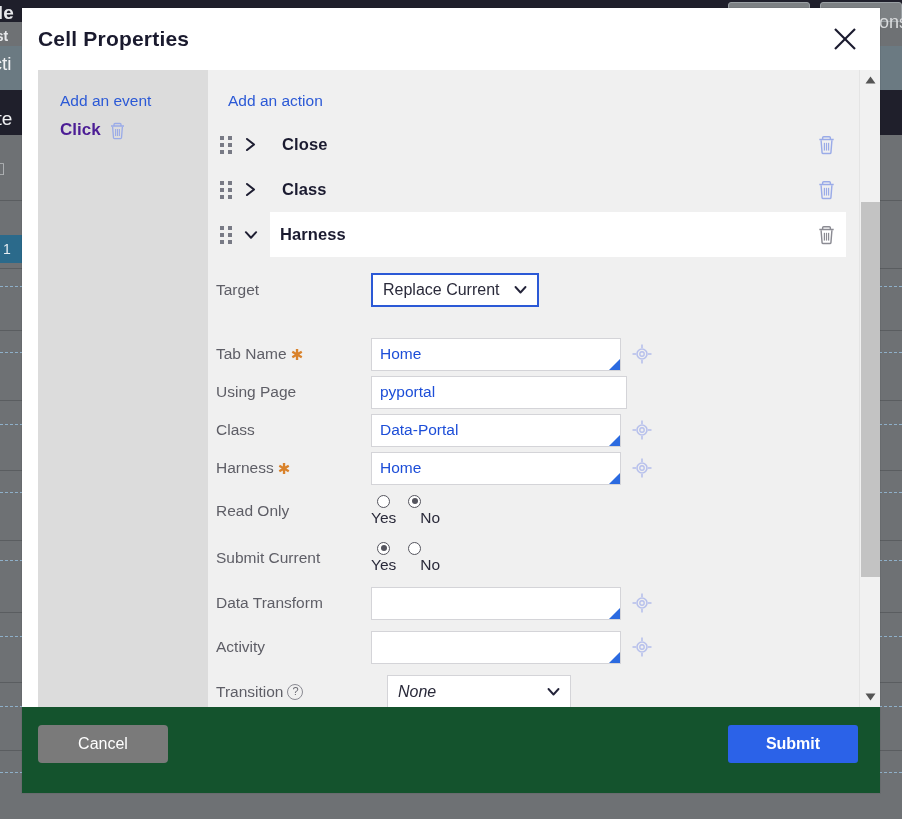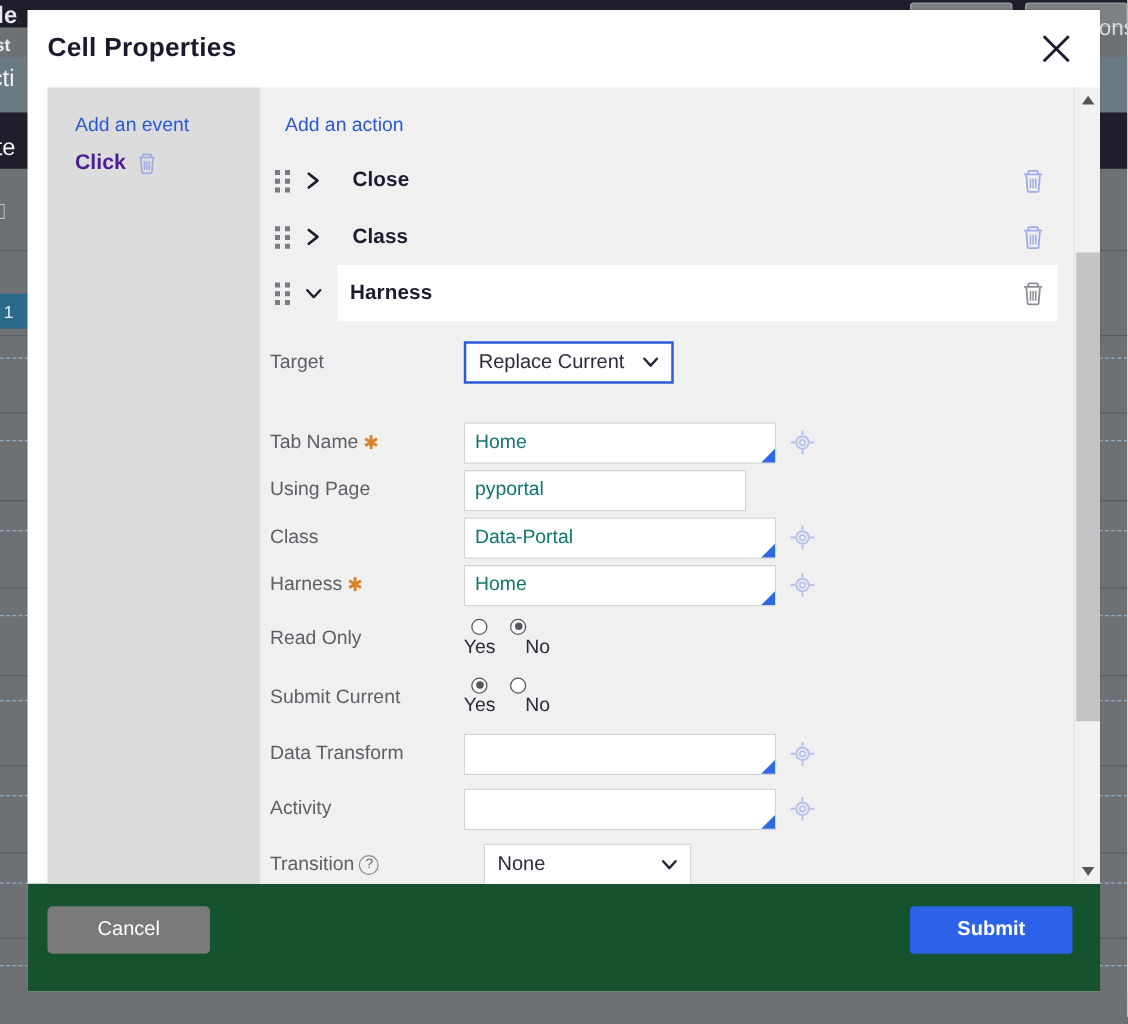--- a/index.html
+++ b/index.html
@@ -116,44 +116,44 @@
   }
   .req-star { color: #d9822b; font-size: 15px; line-height: 1; }
   .help-icon {
     width: 16px; height: 16px; border: 1.4px solid #8a8a92; border-radius: 50%;
     font-size: 11px; line-height: 13px; text-align: center; color: #6b6b73; cursor: pointer;
   }
   .ctrl-wrap { position: relative; display: flex; align-items: center; gap: 10px; }
 
   .text-field {
     height: 33px; background: #ffffff; border: 1px solid #d4d4d8;
-    font-size: 15.5px; color: #0f766e; padding: 0 8px; position: relative;
+    font-size: 15.5px; color: #1d4ed8; padding: 0 8px; position: relative;
     display: flex; align-items: center; font-family: "Liberation Sans", sans-serif;
   }
   .w-autocomplete { width: 250px; }
-  .w-plain { width: 226px; }
+  .w-plain { width: 256px; }
   .corner-mark {
     position: absolute; right: 0; bottom: 0; width: 0; height: 0;
     border-left: 11px solid transparent; border-bottom: 11px solid #2b6ae0;
   }
   .crosshair { width: 22px; height: 22px; cursor: pointer; }
 
   .select-field {
     height: 34px; background: #ffffff; border: 1px solid #d4d4d8;
     font-size: 16px; color: #2a2a3a; padding: 0 34px 0 10px;
     display: flex; align-items: center; position: relative;
     font-family: "Liberation Sans", sans-serif; cursor: pointer;
   }
   .select-field.focused { border: 2px solid #2b59d6; }
   .sel-caret {
     position: absolute; right: 10px; top: 50%; transform: translateY(-50%);
     display: flex;
   }
   #target-select { width: 168px; }
-  #transition-select { width: 166px; }
+  #transition-select { width: 184px; font-style: italic; }
 
   .radio-group { display: flex; flex-direction: column; gap: 1px; padding: 2px 0; }
   .radio-dots { display: flex; gap: 18px; padding-left: 6px; }
   .radio-labels { display: flex; gap: 24px; }
   .radio-labels span { font-size: 15.5px; color: #2a2a3a; }
   .radio {
     width: 13px; height: 13px; border-radius: 50%;
     border: 1.6px solid #55555e; background: #fff;
     display: flex; align-items: center; justify-content: center; cursor: pointer;
   }

